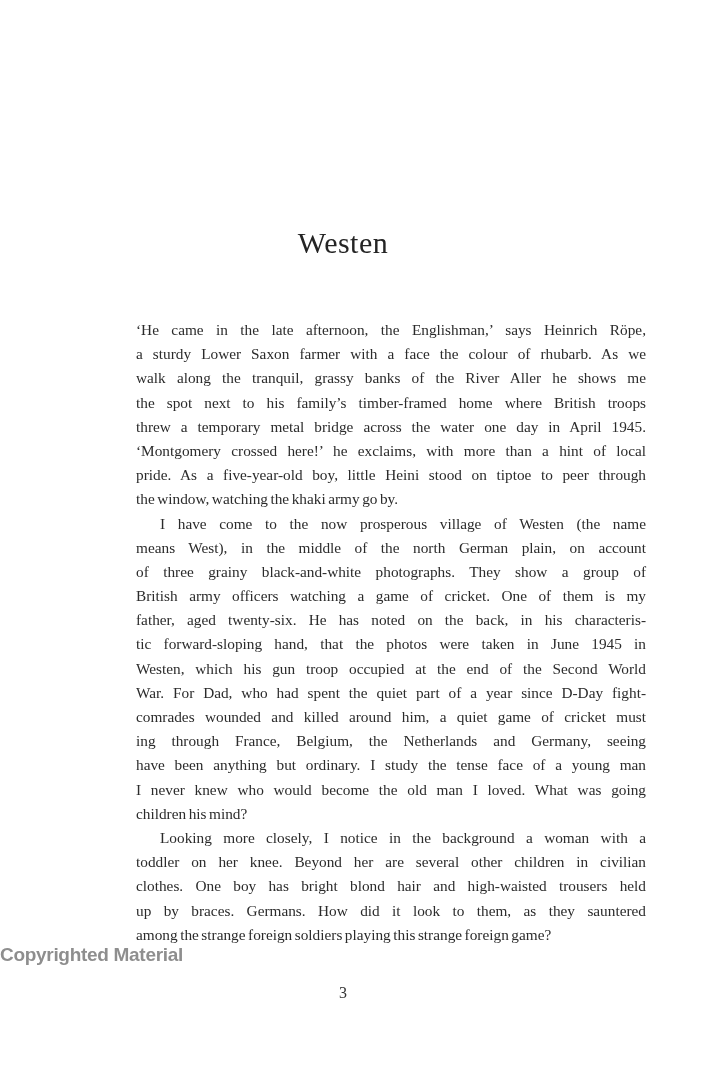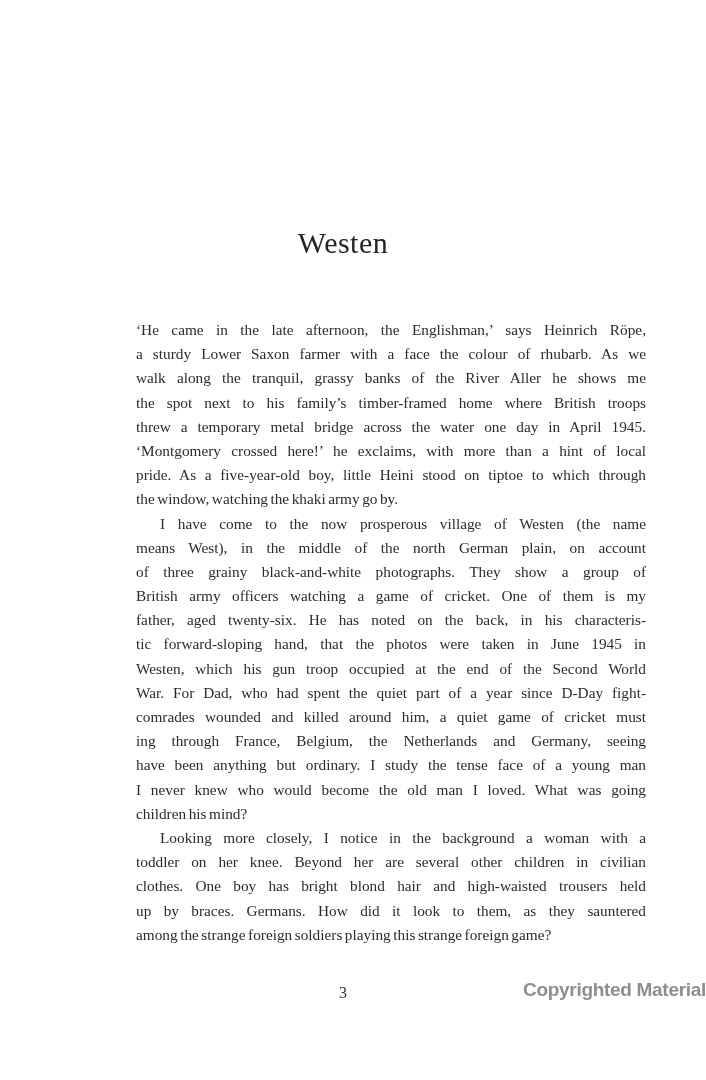--- a/index.html
+++ b/index.html
@@ -51,28 +51,27 @@
     text-align-last: left;
   }
   .line.indent {
     text-indent: 24px;
   }
   .watermark {
     position: absolute;
     top: 944px;
     left: 0;
     width: 706px;
-    text-align: right;
+    text-align: left;
     font-family: "Liberation Sans", "DejaVu Sans", sans-serif;
     font-size: 19px;
     font-weight: 700;
     letter-spacing: -0.3px;
     color: #8e8e8e;
     mix-blend-mode: multiply;
-    margin-top: 35px;
   }
   .page-number {
     position: absolute;
     top: 984px;
     left: 88px;
     width: 510px;
     text-align: center;
     font-size: 16px;
     color: #333333;
   }
@@ -83,21 +82,21 @@
 <div class="page">
   <h1 class="chapter-title">Westen</h1>
 
   <div class="body-text">
       <div class="line">‘He came in the late afternoon, the Englishman,’ says Heinrich Röpe,</div>
       <div class="line">a sturdy Lower Saxon farmer with a face the colour of rhubarb. As we</div>
       <div class="line">walk along the tranquil, grassy banks of the River Aller he shows me</div>
       <div class="line">the spot next to his family’s timber-framed home where British troops</div>
       <div class="line">threw a temporary metal bridge across the water one day in April 1945.</div>
       <div class="line">‘Montgomery crossed here!’ he exclaims, with more than a hint of local</div>
-      <div class="line">pride. As a five-year-old boy, little Heini stood on tiptoe to which through</div>
+      <div class="line">pride. As a five-year-old boy, little Heini stood on tiptoe to peer through</div>
       <div class="line para-end">the window, watching the khaki army go by.</div>
       <div class="line indent">I have come to the now prosperous village of Westen (the name</div>
       <div class="line">means West), in the middle of the north German plain, on account</div>
       <div class="line">of three grainy black-and-white photographs. They show a group of</div>
       <div class="line">British army officers watching a game of cricket. One of them is my</div>
       <div class="line">father, aged twenty-six. He has noted on the back, in his characteris-</div>
       <div class="line">tic forward-sloping hand, that the photos were taken in June 1945 in</div>
       <div class="line">Westen, which his gun troop occupied at the end of the Second World</div>
       <div class="line">War. For Dad, who had spent the quiet part of a year since D-Day fight-</div>
       <div class="line">comrades wounded and killed around him, a quiet game of cricket must</div>

